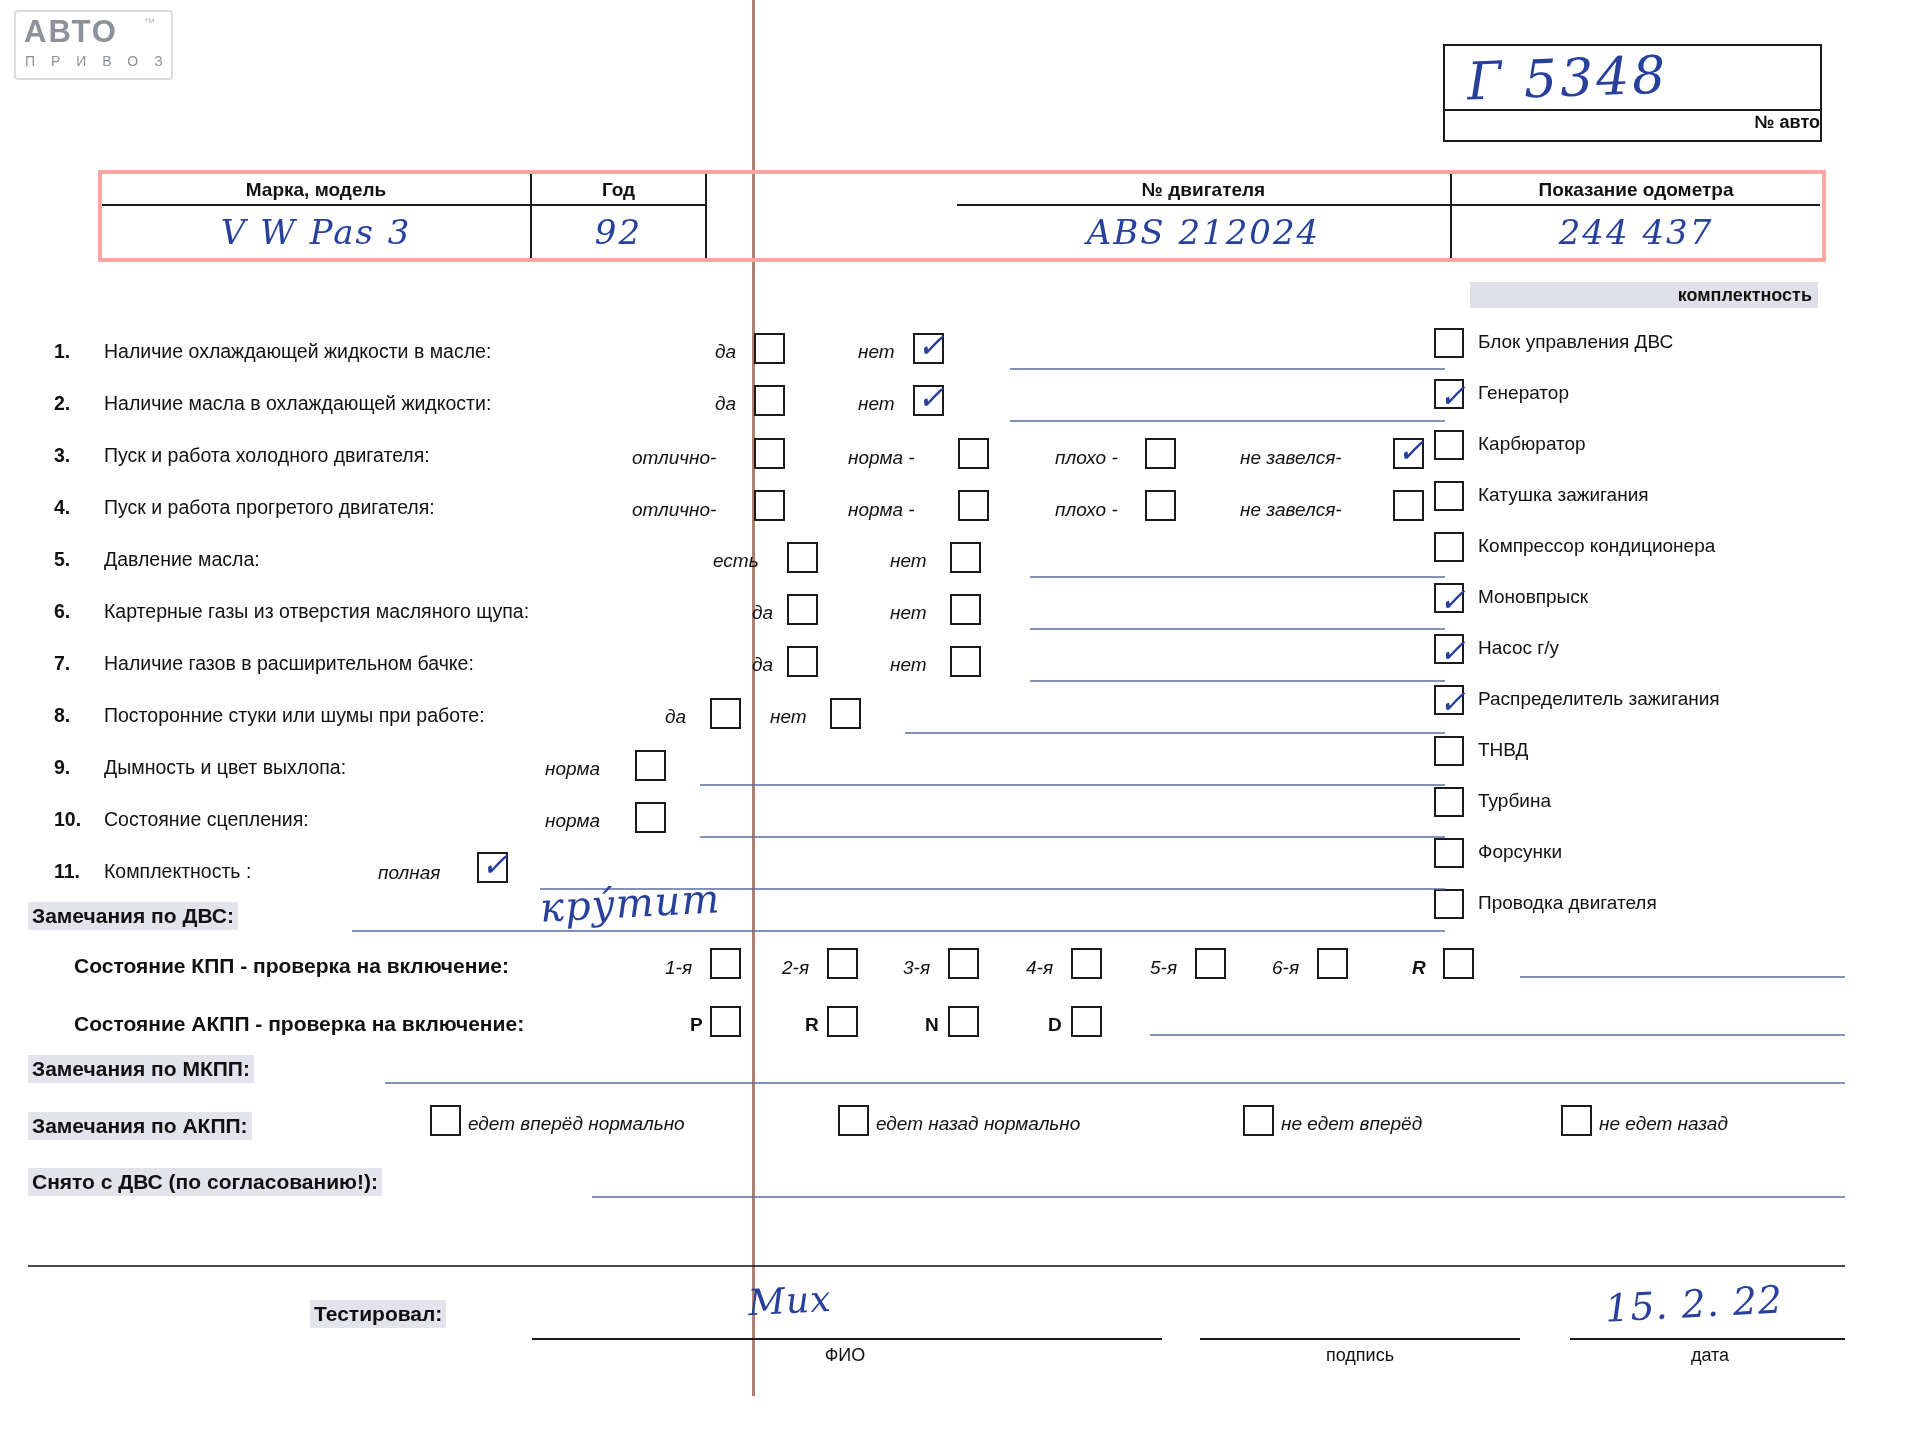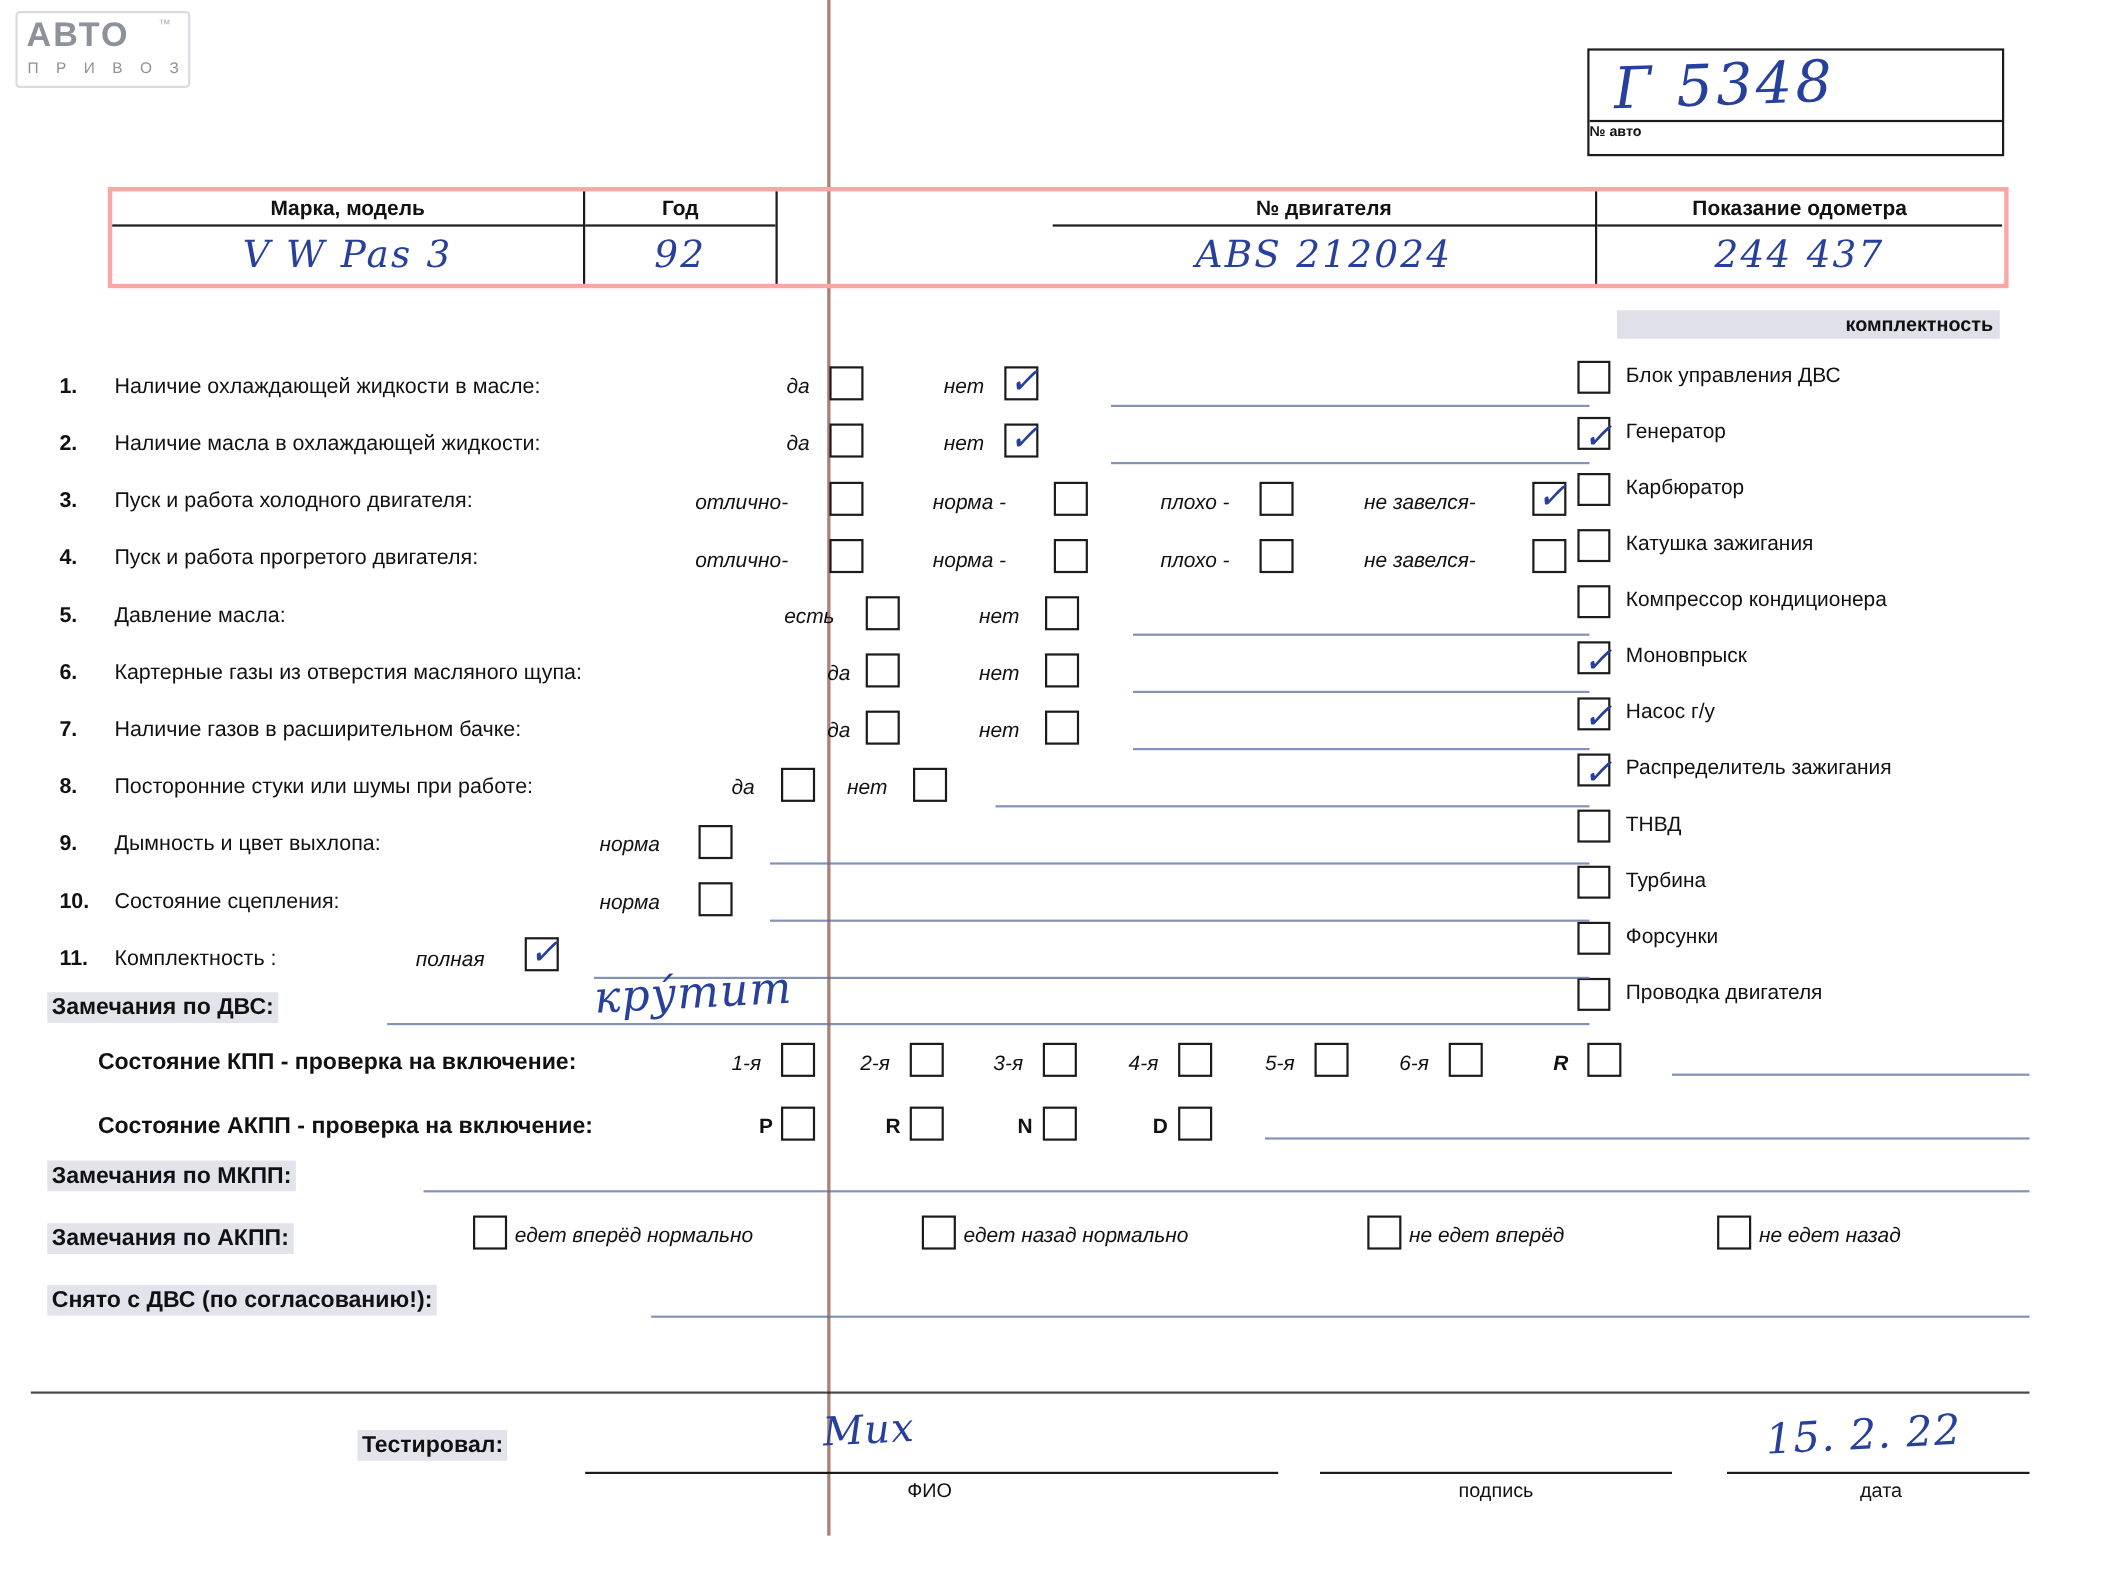--- a/index.html
+++ b/index.html
@@ -40,22 +40,22 @@
     text-align:center;font-size:31px;font-weight:bold;color:#000;
   }
 
   
   .autonum{
     position:absolute;left:1443px;top:44px;width:375px;height:94px;
     border:2px solid #1b1b1b;
   }
   .autonum .hr{position:absolute;left:0;top:63px;width:100%;height:2px;background:#1b1b1b;}
   .autonum .lbl{
-    position:absolute;left:0;top:66px;width:100%;text-align:left;
-    font-size:13px;font-weight:bold;
+    position:absolute;left:0;top:66px;width:100%;text-align:right;
+    font-size:18px;font-weight:bold;
   }
   .autonum .hw{
     position:absolute;left:22px;top:2px;font-size:52px;color:#27409c;
     font-family:"DejaVu Serif", serif;font-style:italic;letter-spacing:3px;
     transform:rotate(-2deg);
   }
 
   
   .htable{
     position:absolute;left:98px;top:170px;width:1720px;height:84px;
@@ -106,21 +106,21 @@
   }
   .cb .tick{
     position:absolute;left:2px;top:-9px;font-size:33px;color:#27409c;
     font-family:"DejaVu Serif", serif;font-style:italic;
   }
   .line{position:absolute;height:2px;background:#5a6d9e;opacity:.75;}
   .blackline{position:absolute;height:2px;background:#1b1b1b;}
 
   .sectionLbl{
     position:absolute;font-size:21px;font-weight:bold;background:#e3e3ec;
-    padding:2px 4px;white-space:nowrap;margin-left:15px;
+    padding:2px 4px;white-space:nowrap;
   }
   .handbig{
     position:absolute;font-size:40px;color:#27409c;
     font-family:"DejaVu Serif", serif;font-style:italic;
     transform:rotate(-3deg);letter-spacing:1px;
   }
   .footLbl{position:absolute;font-size:18px;text-align:center;}
 </style>
 </head>
 <body>

